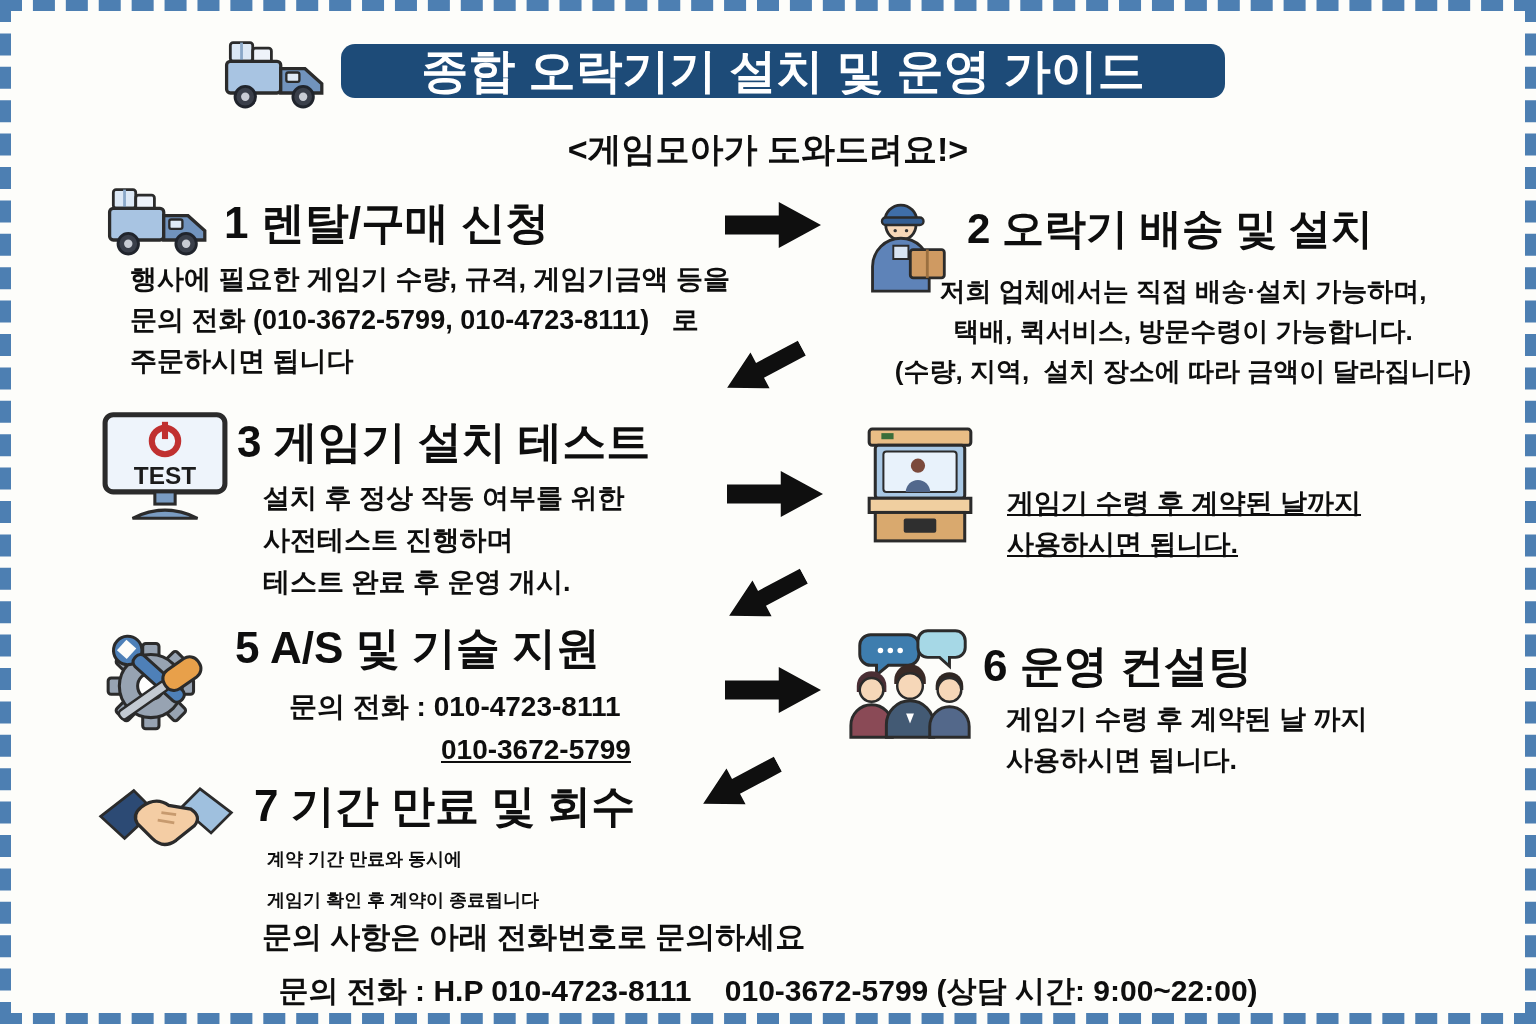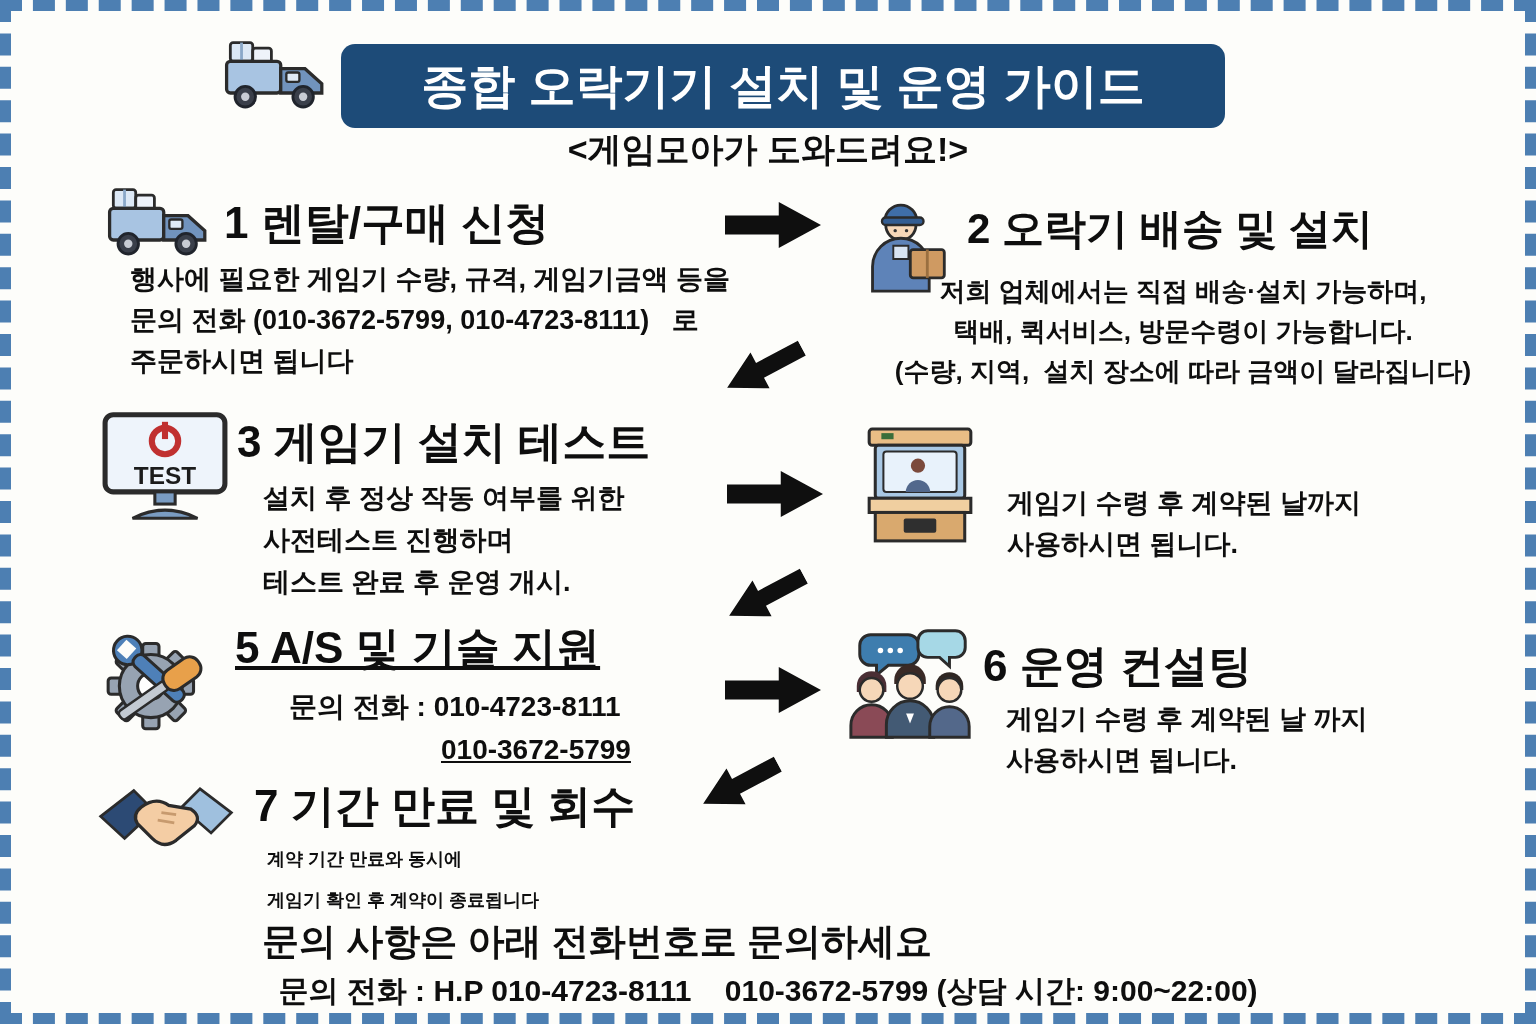--- a/index.html
+++ b/index.html
@@ -9,21 +9,21 @@
     background:#ffffff;
     color:var(--text,#0e0e0e);
     overflow:hidden;
   }
   .poster {
     position:relative; width:1536px; height:1024px;
     background:#fdfdfa;
     border:11px dashed var(--border,#4d7fb2);
   }
   .banner {
-    position:absolute; left:330px; top:33px; width:884px; height:84px;
+    position:absolute; left:330px; top:33px; width:884px; height:54px;
     background:var(--banner_bg,#1d4b78); border-radius:14px;
     color:var(--banner_text,#ffffff);
     font-size:47px; font-weight:800;
     display:flex; align-items:center; justify-content:center;
     white-space:nowrap;
   }
   .banner-truck { position:absolute; left:208px; top:26px; width:116px; height:84px; }
   .subtitle {
     position:absolute; left:0; top:116px; width:100%;
     text-align:center; font-size:34px; font-weight:800;
@@ -56,41 +56,41 @@
   .a23 { left:708px; top:324px; width:90px; height:66px; }
 
   .s3-icon { left:88px;  top:396px; width:132px; height:120px; }
   .s3-title { left:226px; top:402px; font-size:44px; }
   .s3-body { left:252px; top:466px; font-size:27px; line-height:42px; }
 
   .a34 { left:716px; top:458px; width:96px; height:50px; }
 
   .s4-icon { left:848px; top:414px; width:122px; height:122px; }
   .s4-title { left:980px; top:410px; font-size:42px; }
-  .s4-body { left:996px; top:472px; font-size:27px; line-height:41px; }
+  .s4-body { left:996px; top:472px; font-size:27px; line-height:41px;text-decoration:underline; }
 
   .a45 { left:710px; top:552px; width:90px; height:66px; }
 
   .s5-icon { left:78px;  top:608px; width:142px; height:122px; }
-  .s5-title { left:224px; top:608px; font-size:44px;text-decoration:underline; }
+  .s5-title { left:224px; top:608px; font-size:44px; }
   .s5-body { left:278px; top:674px; font-size:28px; line-height:43px; }
   .s5-body .line:nth-child(2) { padding-left:152px;text-decoration:underline; }
 
   .a56 { left:714px; top:654px; width:96px; height:50px; }
 
   .s6-icon { left:832px; top:616px; width:138px; height:114px; }
   .s6-title { left:972px; top:626px; font-size:44px; }
   .s6-body { left:995px; top:688px; font-size:27px; line-height:41px; }
 
   .a67 { left:684px; top:740px; width:90px; height:66px; }
 
   .s7-icon { left:86px;  top:766px; width:138px; height:88px; }
   .s7-title { left:243px; top:766px; font-size:44px; }
   .s7-body { left:256px; top:828px; font-size:18px; line-height:41px; }
-  .s7-note { left:251px; top:906px; font-size:37px; }
+  .s7-note { left:251px; top:906px; font-size:30px; }
 </style>
 </head>
 <body>
 
 <div class="poster">
 
   <div class="icon banner-truck">
     <svg viewBox="0 0 120 90">
       <rect x="10" y="6" width="24" height="20" rx="3" fill="#dce8f5" stroke="#2b2b2b" stroke-width="3"></rect>
       <line x1="22" y1="6" x2="22" y2="26" stroke="#8aa8c8" stroke-width="3"></line>

